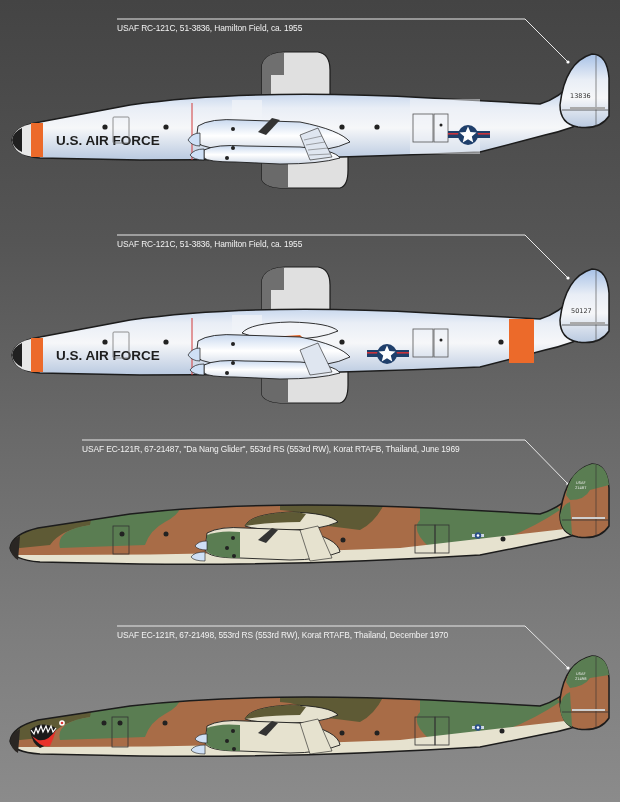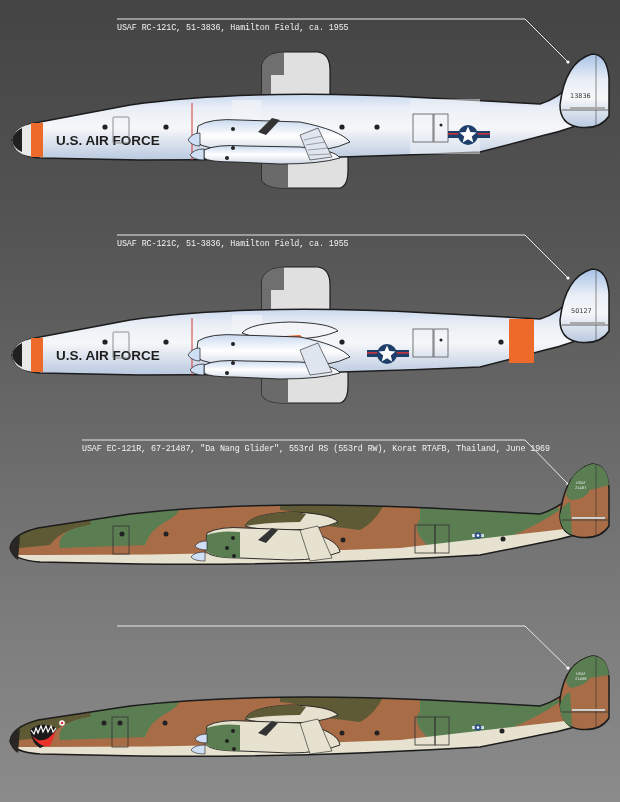--- a/index.html
+++ b/index.html
@@ -4,21 +4,21 @@
 <style>
   html, body { margin:0; padding:0; }
   body {
     width:620px; height:802px; overflow:hidden; position:relative;
     background: linear-gradient(to bottom, #444444 0%, #555555 30%, #6a6a6a 55%, #7e7e7e 80%, #8b8b8b 100%);
     font-family: "DejaVu Sans", sans-serif;
   }
   .profile { position:absolute; left:0; width:620px; }
   .caption {
     position:absolute; color:#f2f2f2; font-size:8.4px; letter-spacing:-0.1px;
-    font-family:Liberation Mono, monospace; white-space:nowrap;
+    font-family:Liberation Sans, sans-serif; white-space:nowrap;
   }
   svg { display:block; }
 </style>
 </head>
 <body>
 
 <div class="profile" style="top:0;height:200px;">
   <div class="caption" style="left:117px;top:23px;">USAF RC-121C, 51-3836, Hamilton Field, ca. 1955</div>
   <svg width="620" height="200">
     <defs>
@@ -210,20 +210,21 @@
     <path d="M560,85 Q562,75 570,72 L572,105 Q560,100 560,85 Z" fill="#5a7d52"></path>
     <line x1="596" y1="35" x2="596" y2="107" stroke="#333" stroke-width="0.6"></line>
     <line x1="562" y1="90" x2="609" y2="90" stroke="#333" stroke-width="0.8"></line>
     <rect x="572" y="87" width="33" height="2" fill="#cfcfcf"></rect>
     <text x="576" y="54" font-size="3.6" fill="#eee" font-family="DejaVu Sans, sans-serif">USAF</text>
     <text x="575" y="59" font-size="3.6" fill="#eee" font-family="DejaVu Sans, sans-serif">21487</text>
   </svg>
 </div>
 
 <div class="profile" style="top:620px;height:182px;">
+  <div class="caption" style="left:117px;top:10px;">USAF EC-121R, 67-21498, 553rd RS (553rd RW), Korat RTAFB, Thailand, December 1970</div>
   <svg width="620" height="182">
     <defs>
       <clipPath id="fus4">
           <path d="M10,121 Q12,107 38,100 L130,86 Q250,72 430,80 L540,86 Q560,80 575,64 L590,94 L600,98 Q570,110 545,114 L480,127 Q300,138 140,136 L40,134 Q12,132 10,121 Z"></path>
         </clipPath>
     </defs>
     <polyline points="117,6 525,6 568,48" fill="none" stroke="#e8e8e8" stroke-width="1"></polyline>
     <circle cx="568" cy="48" r="1.6" fill="#fff"></circle>
     <g clip-path="url(#fus4)">
       <rect x="0" y="50" width="620" height="100" fill="#a86c47"></rect>

